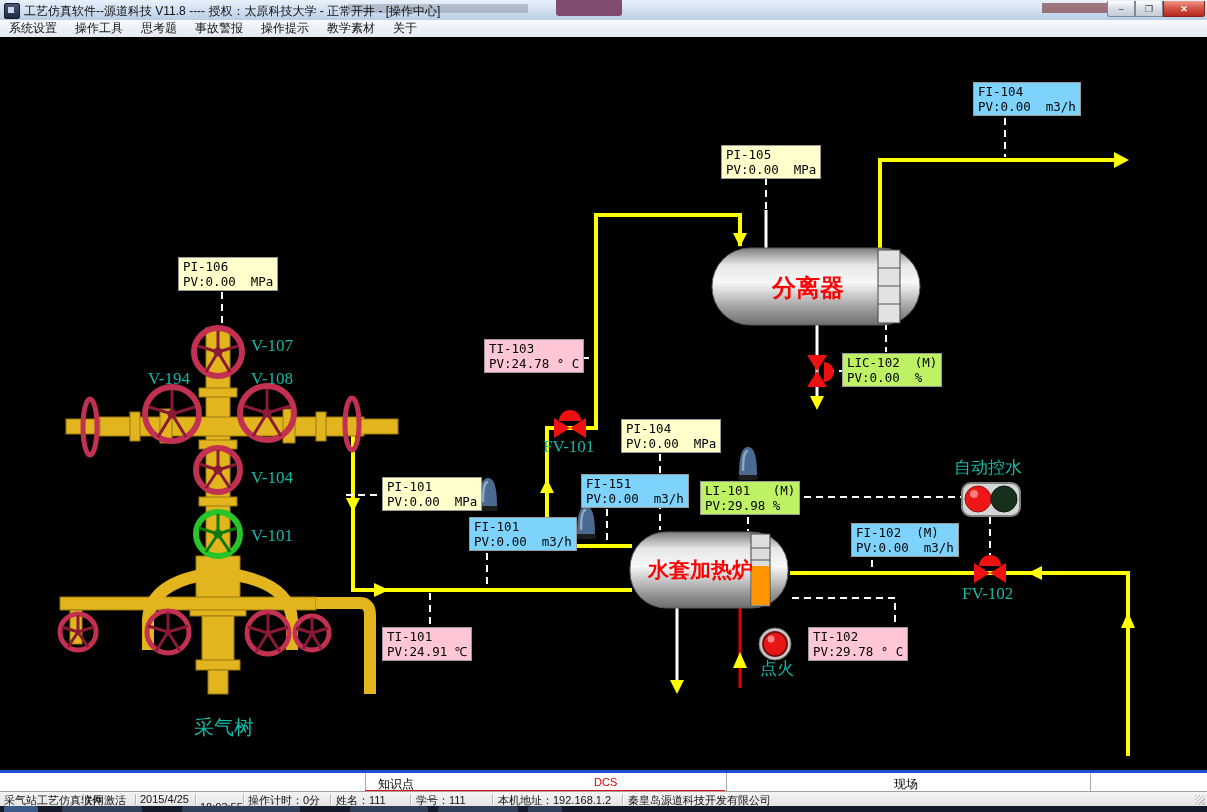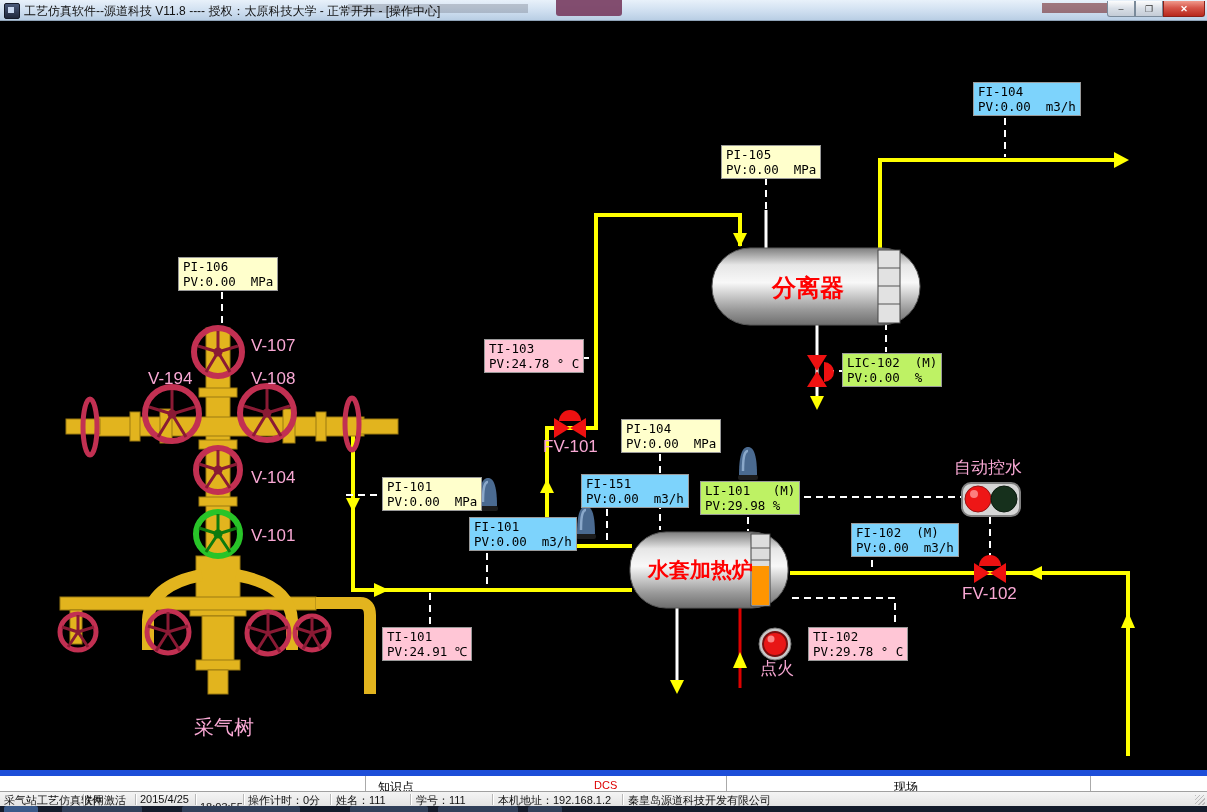--- a/index.html
+++ b/index.html
@@ -37,31 +37,31 @@
     letter-spacing:2px;font-weight:500;}
 
   .lbl{position:absolute;font-family:"DejaVu Sans Mono",monospace;font-size:12.5px;
     line-height:15px;color:#000;padding:1px 4px;border:1px solid #9a9a9a;white-space:pre;}
   .lbl.cream{background:#ffffcc;}
   .lbl.green{background:#7dd3fc;margin-left:15px;}
   .lbl.pink{background:#ffc6d6;}
   .lbl.lav{background:#bef264;}
 
   .eq-red{position:absolute;color:#ff0000;font-weight:bold;white-space:nowrap;}
-  .tag-w{position:absolute;color:#f9a8d4;font-size:17px;white-space:nowrap;}
+  .tag-w{position:absolute;color:#14b8a6;font-size:17px;white-space:nowrap;font-family:Liberation Serif, serif;}
 
   .pipe{stroke:#ffff00;stroke-width:4;fill:none;}
   .wline{stroke:#ffffff;stroke-width:3;}
   .dline{stroke:#ffffff;stroke-width:2;stroke-dasharray:7 5;fill:none;}
   .arrow{fill:#ffff00;}
   .valve{fill:#ee1111;}
 
   
   .tabbar{position:absolute;left:0;top:770px;width:1207px;height:21px;background:#ffffff;
-    border-top:6px solid #1d4ed8;box-sizing:border-box;}
+    border-top:3px solid #1d4ed8;box-sizing:border-box;}
   .tab-divider{position:absolute;top:0;width:1px;height:21px;background:#aaa;}
   .tab-label{position:absolute;top:3px;font-size:12px;color:#000;}
   .tab-label.active{color:#dd0000;font-size:11px;}
   .tab-underline{position:absolute;left:365px;top:17px;width:360px;height:4px;background:#e01010;}
 
   
   .statusbar{position:absolute;left:0;top:791px;width:1207px;height:15px;
     background:linear-gradient(#f4f4f4,#e4e4e4);border-top:1px solid #a0a0a0;box-sizing:border-box;}
   .sb-item{position:absolute;top:1px;font-size:11px;color:#111;white-space:nowrap;}
   .sb-sep{position:absolute;top:2px;width:1px;height:11px;background:#b8b8b8;box-shadow:1px 0 0 #fff;}
@@ -83,20 +83,29 @@
     <div class="frag3"></div>
     <div class="app-icon"></div>
     <span class="title-text">工艺仿真软件--源道科技 V11.8 ---- 授权：太原科技大学 - 正常开井 - [操作中心]</span>
     <div class="win-buttons">
       <div class="win-btn min">–</div>
       <div class="win-btn max">❐</div>
       <div class="win-btn close">✕</div>
     </div>
   </div>
 
+  <div class="menubar">
+    <span class="menu-item">系统设置</span>
+    <span class="menu-item">操作工具</span>
+    <span class="menu-item">思考题</span>
+    <span class="menu-item">事故警报</span>
+    <span class="menu-item">操作提示</span>
+    <span class="menu-item">教学素材</span>
+    <span class="menu-item">关于</span>
+  </div>
 
   <div class="canvas">
 
     <svg width="1207" height="733" viewBox="0 37 1207 733">
       <defs>
         <linearGradient id="vgrad" x1="0" y1="0" x2="0" y2="1">
           <stop offset="0" stop-color="#7e7e7e"></stop>
             <stop offset="0.22" stop-color="#e6e6e6"></stop>
           <stop offset="0.45" stop-color="#f8f8f8"></stop>
             <stop offset="0.8" stop-color="#9a9a9a"></stop>

